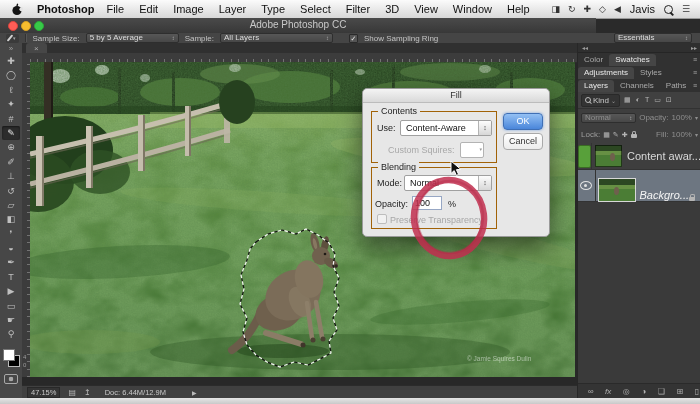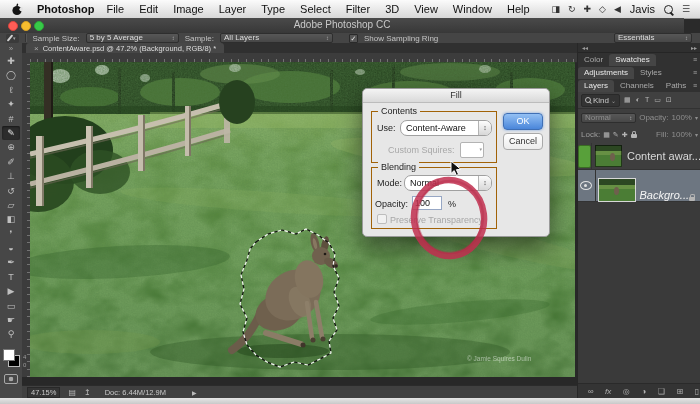--- a/index.html
+++ b/index.html
@@ -12,21 +12,21 @@
     background:linear-gradient(#fbfbfb,#d8d8d8);border-bottom:1px solid #9a9a9a;
     display:flex;align-items:center;color:#111;font-size:11px;}
   #menubar nav{display:flex;gap:15px;margin-left:12px;}
   .menu-item{cursor:default;}
   #app-menu-name{font-weight:bold;margin-left:14px;}
   #mb-right{position:absolute;right:10px;top:0;height:18px;display:flex;align-items:center;gap:9px;font-size:11px;}
   .mb-ic{font-size:9px;color:#333;}
   .mag{width:7px;height:7px;border:1.5px solid #222;border-radius:50%;position:relative;display:inline-block;}
   .mag::after{content:'';position:absolute;width:4px;height:1.5px;background:#222;transform:rotate(45deg);left:5px;top:7px;}
   
-  #titlebar{left:0;top:18px;width:684px;height:15px;background:linear-gradient(#4a4a4a,#383838);
+  #titlebar{left:0;top:18px;width:596px;height:15px;background:linear-gradient(#4a4a4a,#383838);
     border-bottom:1px solid #262626;color:#c9c9c9;font-size:10px;}
   #titlebar .ttl{position:absolute;left:0;right:0;top:1px;text-align:center;}
   .tl{width:8px;height:8px;border-radius:50%;position:absolute;top:3px;}
   
   #optionsbar{left:0;top:33px;width:700px;height:10px;background:#454545;border-bottom:1px solid #303030;
     color:#cfcfcf;font-size:8px;display:flex;align-items:center;height:10px;}
   #optionsbar{height:10px;}
   .ob-lbl{color:#c3c3c3;}
   .ddrop{background:linear-gradient(#575757,#474747);border:1px solid #2e2e2e;border-radius:2px;
     height:8px;line-height:8px;display:flex;align-items:center;padding:0 3px;color:#ddd;gap:3px;}
@@ -109,21 +109,21 @@
   .b-ic{color:#b2b2b2;font-size:8px;font-style:italic;}
   
   #dialog{left:362px;top:88px;width:186px;height:147px;background:#e7e7e7;border:1px solid #9a9a9a;border-radius:5px;
     box-shadow:0 10px 24px rgba(0,0,0,.5);font-size:9px;color:#1d1d1d;}
   #dlg-title{position:absolute;left:0;top:0;right:0;height:13px;border-radius:5px 5px 0 0;
     background:linear-gradient(#f4f4f4,#d9d9d9);border-bottom:1px solid #bcbcbc;text-align:center;line-height:13px;color:#333;}
   .group{position:absolute;border:1px solid #a16207;}
   .legend{position:absolute;top:-6px;left:6px;background:#e7e7e7;padding:0 3px;font-size:9px;color:#222;}
   .dlbl{position:absolute;color:#1d1d1d;}
   .dlbl.dis{color:#a8a8a8;}
-  .mdrop{position:absolute;background:#fff;border:1px solid #a0a0a0;border-radius:7px;height:14px;display:flex;align-items:center;overflow:hidden;}
+  .mdrop{position:absolute;background:#fff;border:1px solid #a0a0a0;border-radius:2px;height:14px;display:flex;align-items:center;overflow:hidden;}
   .mdrop-t{padding-left:5px;flex:1;font-size:9px;color:#111;}
   .mdrop-c{width:12px;align-self:stretch;background:linear-gradient(#fdfdfd,#d7d7d7);border-left:1px solid #b3b3b3;
     text-align:center;font-size:7px;line-height:14px;color:#444;}
   .swbox{position:absolute;width:22px;height:14px;background:#fff;border:1px solid #b3b3b3;border-radius:2px;}
   .swbox::after{content:'▾';position:absolute;right:1px;top:3px;font-size:5px;color:#999;}
   .op-input{position:absolute;width:24px;height:12px;border:1px solid #97a7c4;background:#fff;font-size:9px;padding:0 2px;
     font-family:"Liberation Sans",sans-serif;color:#111;}
   .dchk{position:absolute;width:8px;height:8px;border:1px solid #bdbdbd;background:#f1f1f1;border-radius:2px;}
   .btn{position:absolute;width:38px;height:15px;border-radius:4px;text-align:center;line-height:15px;font-size:9px;cursor:pointer;}
   .btn.ok{background:linear-gradient(#93c0f4,#4a86da);border:1px solid #3f6fb5;color:#fff;box-shadow:0 0 3px rgba(74,134,218,.7);}
@@ -230,21 +230,20 @@
       <span id="fg"></span>
       <span id="bg"></span>
     </div>
     <span class="qmask"></span>
   </div>
 
   <div id="canvas" class="abs">
     <div id="tabbar">
       <div id="doctab">
         <span class="x">×</span>
-        <span>ContentAware.psd @ 47.2% (Background, RGB/8) *</span>
       </div>
     </div>
     <div id="corner"></div>
     <div id="hruler"><span class="rtick">0</span><span class="rtick">5</span><span class="rtick">10</span><span class="rtick">15</span><span class="rtick">20</span><span class="rtick">25</span><span class="rtick">30</span><span class="rtick">35</span><span class="rtick">40</span><span class="rtick">45</span><span class="rtick">50</span><span class="rtick">55</span><span class="rtick">60</span><span class="rtick">65</span><span class="rtick">7</span></div>
     <div id="vruler">
       <span class="vnum" style="top:292px;">4</span>
       <span class="vnum" style="top:300px;">0</span>
     </div>
 
     <div id="photo">

